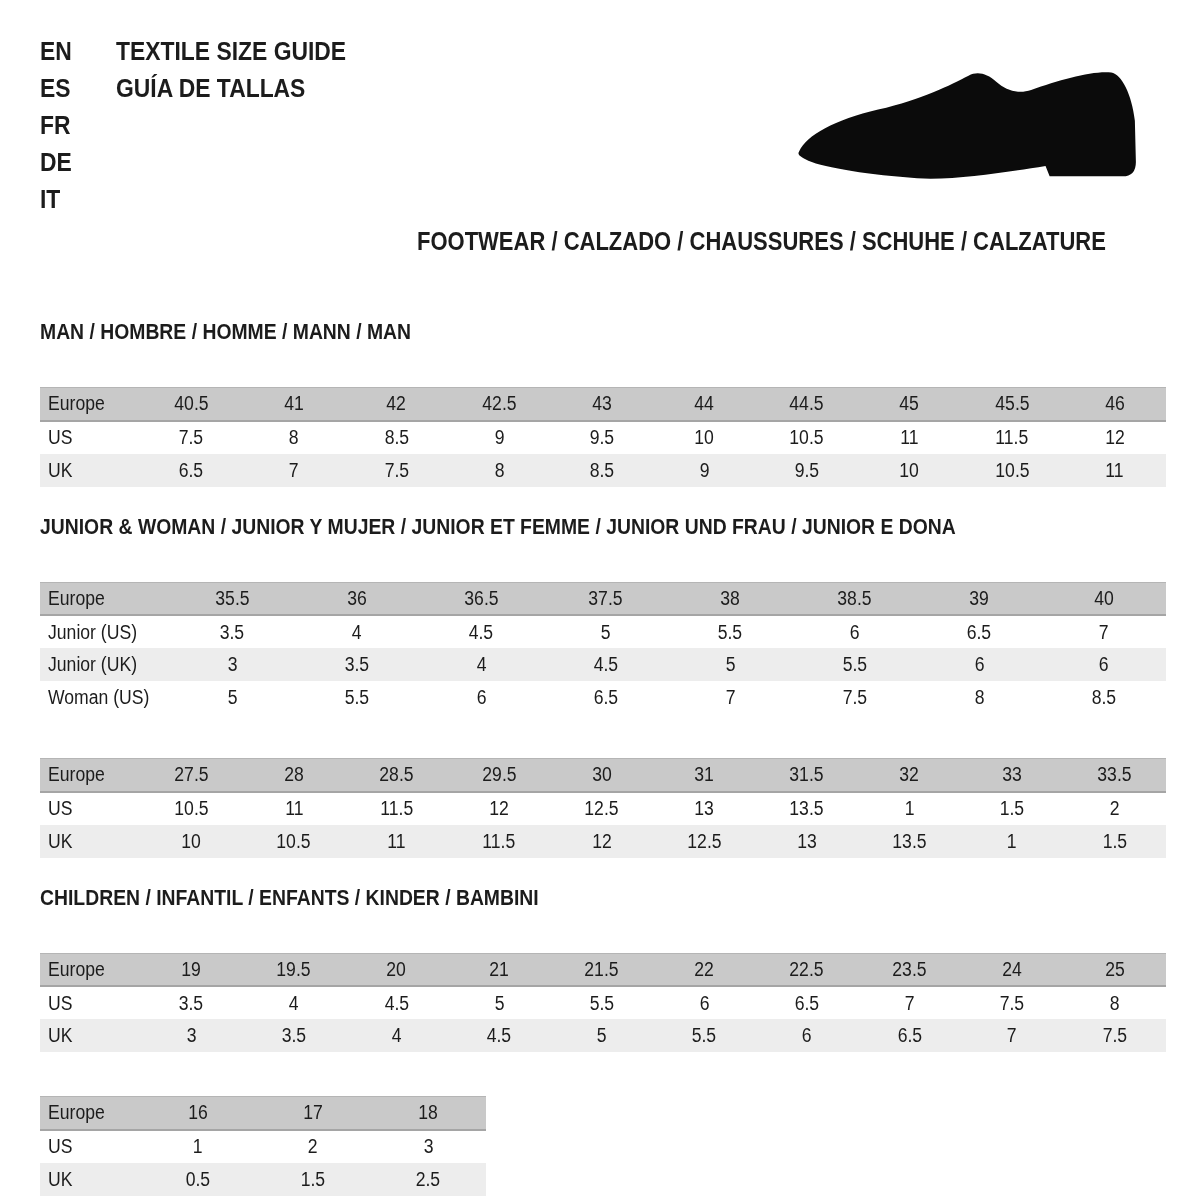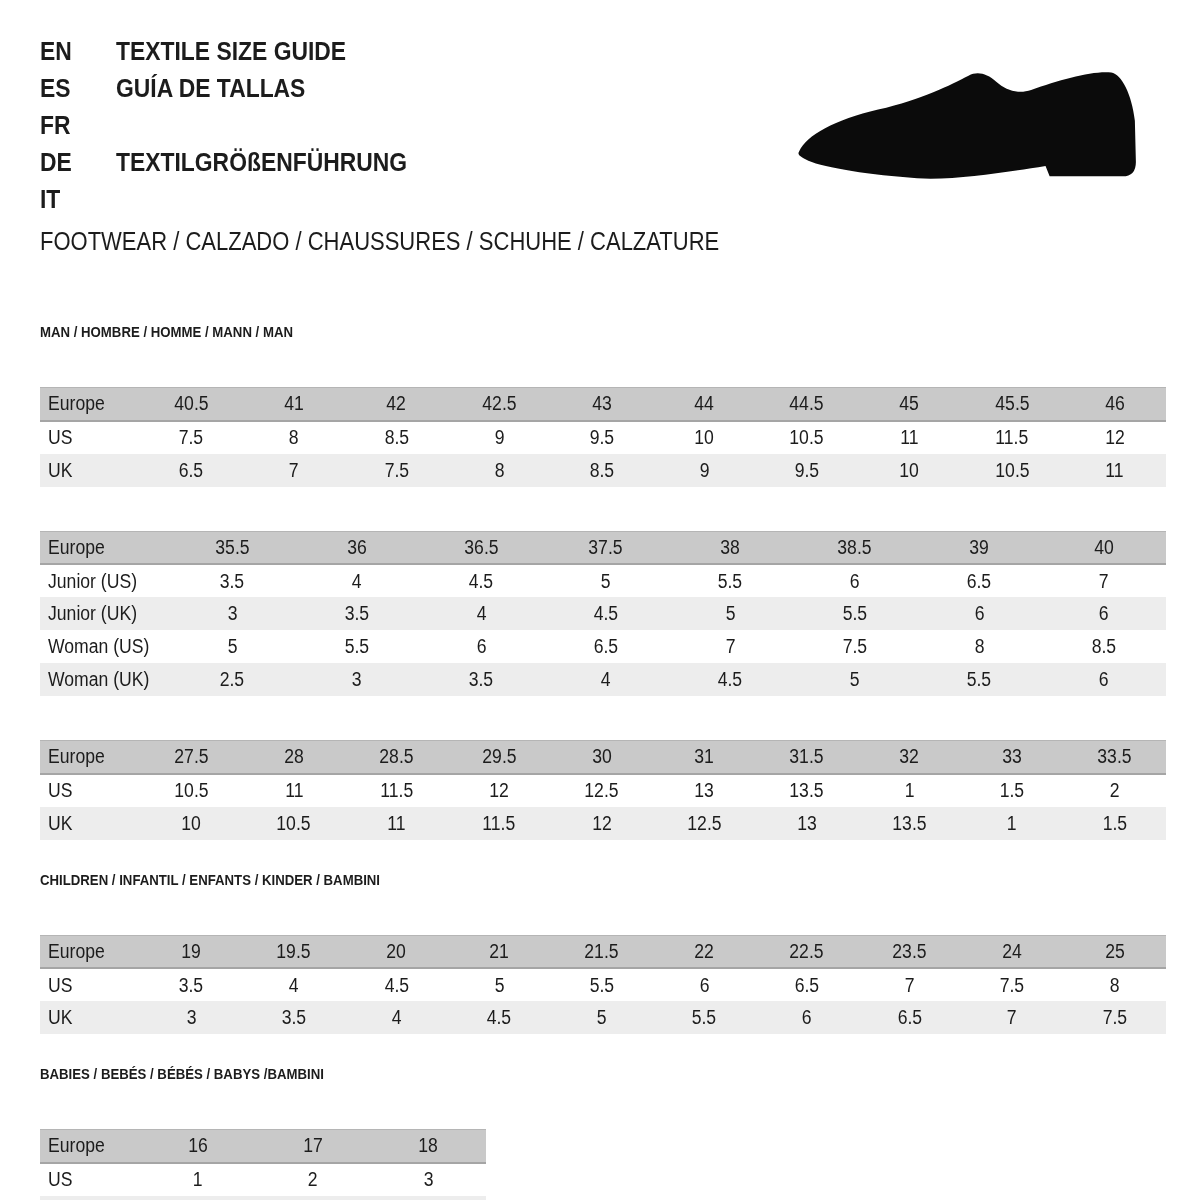--- a/index.html
+++ b/index.html
@@ -23,31 +23,31 @@
 
   
   .cond { display: inline-block; transform: scaleX(0.88); transform-origin: 0 50%; white-space: nowrap; }
   .cond-c { display: inline-block; transform: scaleX(0.88); transform-origin: 50% 50%; white-space: nowrap; }
 
   
   .lang-list { width: 760px; }
   .lang-row { display: flex; align-items: center; height: 37px; font-weight: 700; font-size: 26px; letter-spacing: 0; }
   .lang-code { width: 76px; flex: 0 0 76px; }
 
-  .category-line { margin-top: 9px; height: 32px; font-weight: 400; font-size: 25px; }
+  .category-line { margin-top: 9px; height: 32px; font-weight: 700; font-size: 25px; text-align: right; }
 
   
   .shoe-wrap { position: absolute; left: 796px; top: 56px; width: 344px; height: 144px; }
   .shoe-wrap svg { width: 100%; height: 100%; }
 
   
   .tables { margin-top: 61px; }
   .section { margin-top: 28px; }
   .section:first-child { margin-top: 0; }
-  .section-title { margin: 0 0 13px 0; font-size: 15px; font-weight: 700; height: 23px; line-height: 23px; text-decoration: underline; }
+  .section-title { margin: 0 0 13px 0; font-size: 22px; font-weight: 700; height: 23px; line-height: 23px; text-decoration: underline; }
 
   table.size-table { border-collapse: collapse; table-layout: fixed; margin-top: 44px; }
   table.t-std { width: 1126px; }
   table.t-babies { width: 446px; }
   .size-table th, .size-table td {
     height: 33px; padding: 0;
     font-size: 20px; font-weight: 400;
     text-align: center; vertical-align: middle;
     color: var(--text);
   }
@@ -72,21 +72,20 @@
         </div>
         <div class="lang-row">
           <span class="lang-code"><span class="cond">ES</span></span>
           <span class="lang-title"><span class="cond">GUÍA DE TALLAS</span></span>
         </div>
         <div class="lang-row">
           <span class="lang-code"><span class="cond">FR</span></span>
         </div>
         <div class="lang-row">
           <span class="lang-code"><span class="cond">DE</span></span>
-          <span class="lang-title"><span class="cond">TEXTILGRÖßENFÜHRUNG</span></span>
         </div>
         <div class="lang-row">
           <span class="lang-code"><span class="cond">IT</span></span>
         </div>
       </div>
     <div class="shoe-wrap">
       <svg viewBox="0 0 335 114" preserveAspectRatio="xMidYMid meet" aria-hidden="true">
         <path fill="#0b0b0b" d="
           M 3 80
           C 10 64 38 49 80 39
@@ -165,20 +164,21 @@
               <td><span class="cond-c">9</span></td>
               <td><span class="cond-c">9.5</span></td>
               <td><span class="cond-c">10</span></td>
               <td><span class="cond-c">10.5</span></td>
               <td><span class="cond-c">11</span></td>
             </tr>
           </tbody>
         </table>
       </section>
       <section class="section">
+        <h2 class="section-title"><span class="cond">JUNIOR &amp; WOMAN / JUNIOR Y MUJER / JUNIOR ET FEMME / JUNIOR UND FRAU / JUNIOR E DONA</span></h2>
         <table class="size-table t-std">
           <colgroup>
             <col style="width: 130px;">
             <col>
             <col>
             <col>
             <col>
             <col>
             <col>
             <col>
@@ -221,31 +221,20 @@
             <tr class="row-plain">
               <th class="row-label"><span class="cond">Woman (US)</span></th>
               <td><span class="cond-c">5</span></td>
               <td><span class="cond-c">5.5</span></td>
               <td><span class="cond-c">6</span></td>
               <td><span class="cond-c">6.5</span></td>
               <td><span class="cond-c">7</span></td>
               <td><span class="cond-c">7.5</span></td>
               <td><span class="cond-c">8</span></td>
               <td><span class="cond-c">8.5</span></td>
-            </tr>
-            <tr class="row-alt">
-              <th class="row-label"><span class="cond">Woman (UK)</span></th>
-              <td><span class="cond-c">2.5</span></td>
-              <td><span class="cond-c">3</span></td>
-              <td><span class="cond-c">3.5</span></td>
-              <td><span class="cond-c">4</span></td>
-              <td><span class="cond-c">4.5</span></td>
-              <td><span class="cond-c">5</span></td>
-              <td><span class="cond-c">5.5</span></td>
-              <td><span class="cond-c">6</span></td>
             </tr>
           </tbody>
         </table>
       </section>
       <section class="section">
         <table class="size-table t-std">
           <colgroup>
             <col style="width: 100px;">
             <col>
             <col>
@@ -354,21 +343,20 @@
               <td><span class="cond-c">5.5</span></td>
               <td><span class="cond-c">6</span></td>
               <td><span class="cond-c">6.5</span></td>
               <td><span class="cond-c">7</span></td>
               <td><span class="cond-c">7.5</span></td>
             </tr>
           </tbody>
         </table>
       </section>
       <section class="section">
-        <h2 class="section-title"><span class="cond">BABIES / BEBÉS / BÉBÉS / BABYS /BAMBINI</span></h2>
         <table class="size-table t-babies">
           <colgroup>
             <col style="width: 100px;">
             <col>
             <col>
             <col>
           </colgroup>
           <tbody>
             <tr class="row-head">
               <th class="row-label"><span class="cond">Europe</span></th>

